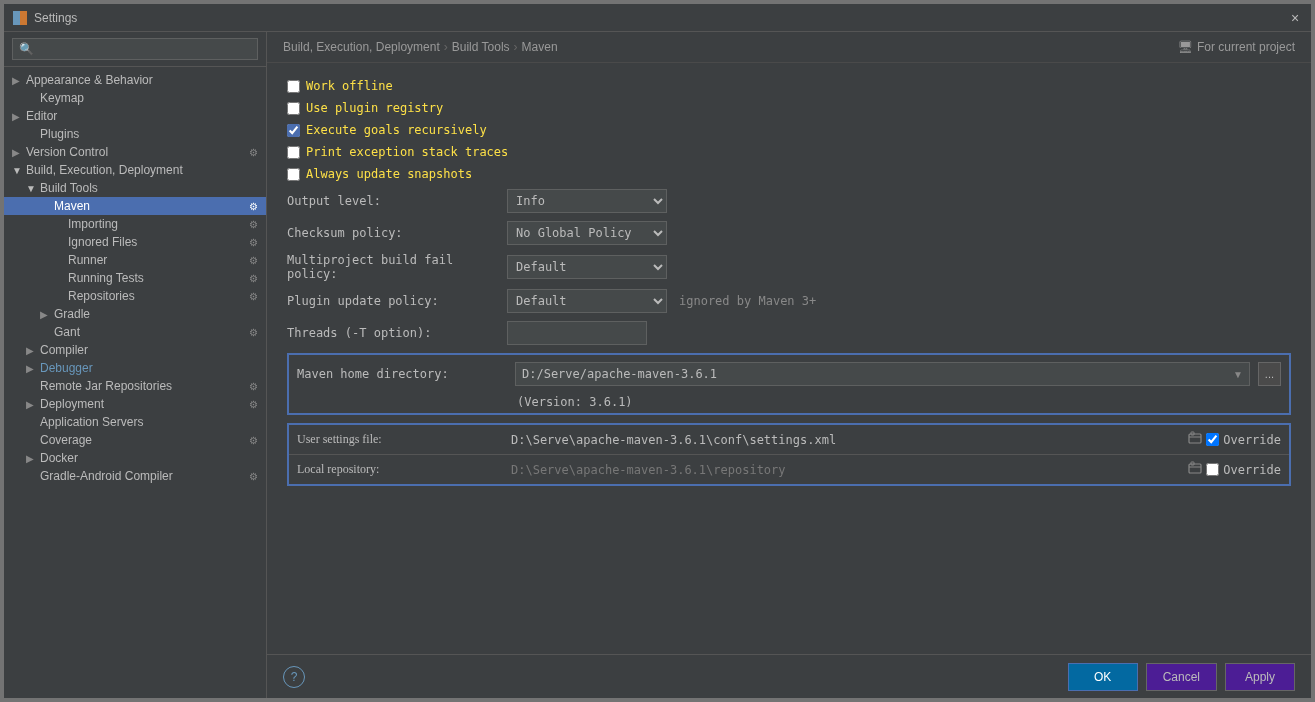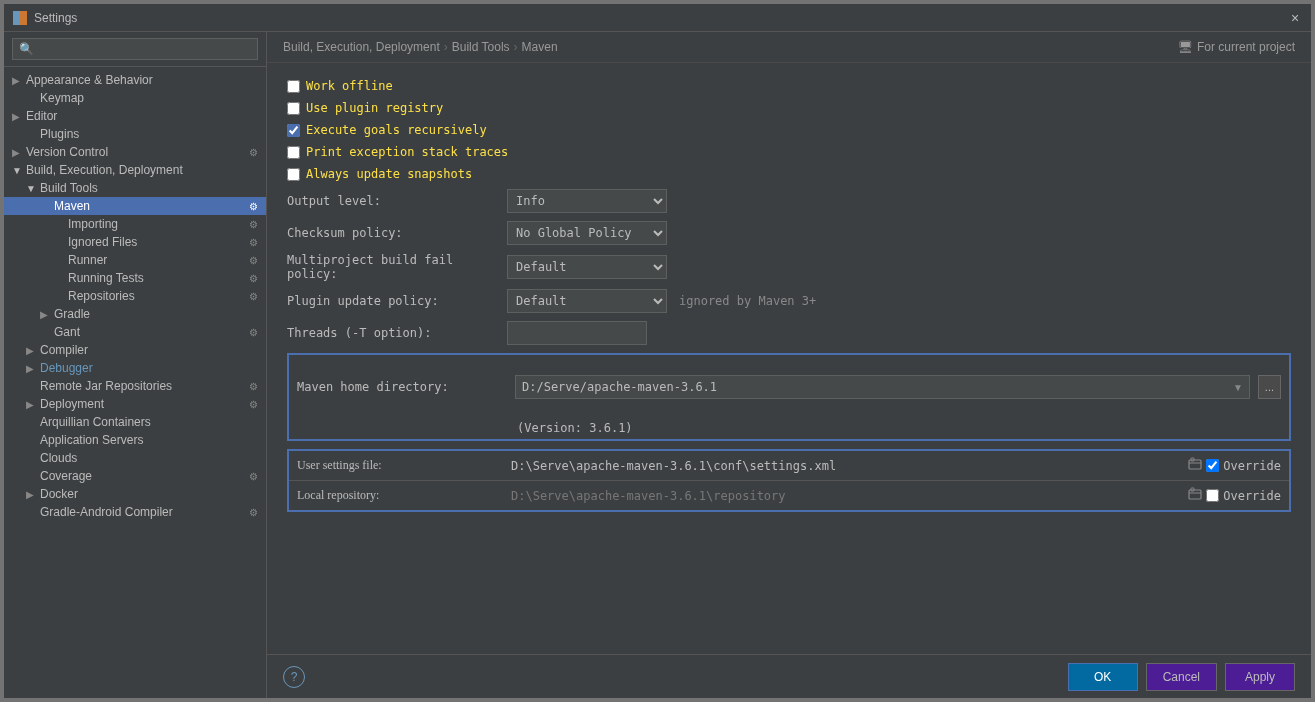--- a/index.html
+++ b/index.html
@@ -48,21 +48,21 @@
     .form-row { display: flex; align-items: center; margin-bottom: 8px; min-height: 24px; }
     .form-label { width: 220px; color: #bbbbbb; font-size: 12px; font-family: monospace; flex-shrink: 0; }
     .form-control { display: flex; align-items: center; gap: 4px; }
     
     .text-input { background: #45494a; border: 1px solid #5e6060; color: #bbbbbb; padding: 2px 6px; font-size: 12px; font-family: monospace; height: 24px; width: 130px; outline: none; }
     
     .note-text { color: #888; font-size: 12px; font-family: monospace; margin-left: 8px; }
     
     
     .maven-home-section { border: 2px solid #4b6eaf; margin-bottom: 4px; }
-    .maven-home-row { display: flex; align-items: center; padding: 20px 8px; background: #3c3f41; }
+    .maven-home-row { display: flex; align-items: center; padding: 7px 8px; background: #3c3f41; }
     .maven-home-label { width: 218px; color: #bbbbbb; font-size: 12px; font-family: monospace; flex-shrink: 0; }
     .browse-btn { background: #4a4a4a; border: 1px solid #666; color: #bbbbbb; padding: 2px 6px; font-size: 11px; cursor: pointer; height: 24px; margin-left: 4px; }
     .version-row { padding: 2px 7px 4px 228px; color: #bbbbbb; font-size: 12px; font-family: monospace; }
     
     
     .file-section { border: 2px solid #4b6eaf; }
     .file-row { display: flex; align-items: center; padding: 4px 8px; min-height: 28px; }
     .file-row + .file-row { border-top: 1px solid #555; }
     .file-label { width: 210px; color: #bbbbbb; font-size: 12px; font-family: Liberation Serif, serif; flex-shrink: 0; }
     .file-path { flex: 1; color: #bbbbbb; font-size: 12px; font-family: monospace; padding: 2px 4px; }
@@ -208,34 +208,26 @@
           <span class="tree-label">Remote Jar Repositories</span>
           <span class="sync-icon">⚙</span>
         </div>
 
         <div class="tree-item indent-1">
           <span class="tree-arrow">▶</span>
           <span class="tree-label">Deployment</span>
           <span class="sync-icon">⚙</span>
         </div>
 
-        <div class="tree-item indent-1">
-          <span class="tree-arrow"></span>
-          <span class="tree-label">Arquillian Containers</span>
-        </div>
 
         <div class="tree-item indent-1">
           <span class="tree-arrow"></span>
           <span class="tree-label">Application Servers</span>
         </div>
 
-        <div class="tree-item indent-1">
-          <span class="tree-arrow"></span>
-          <span class="tree-label">Clouds</span>
-        </div>
 
         <div class="tree-item indent-1">
           <span class="tree-arrow"></span>
           <span class="tree-label">Coverage</span>
           <span class="sync-icon">⚙</span>
         </div>
 
         <div class="tree-item indent-1">
           <span class="tree-arrow">▶</span>
           <span class="tree-label">Docker</span>

